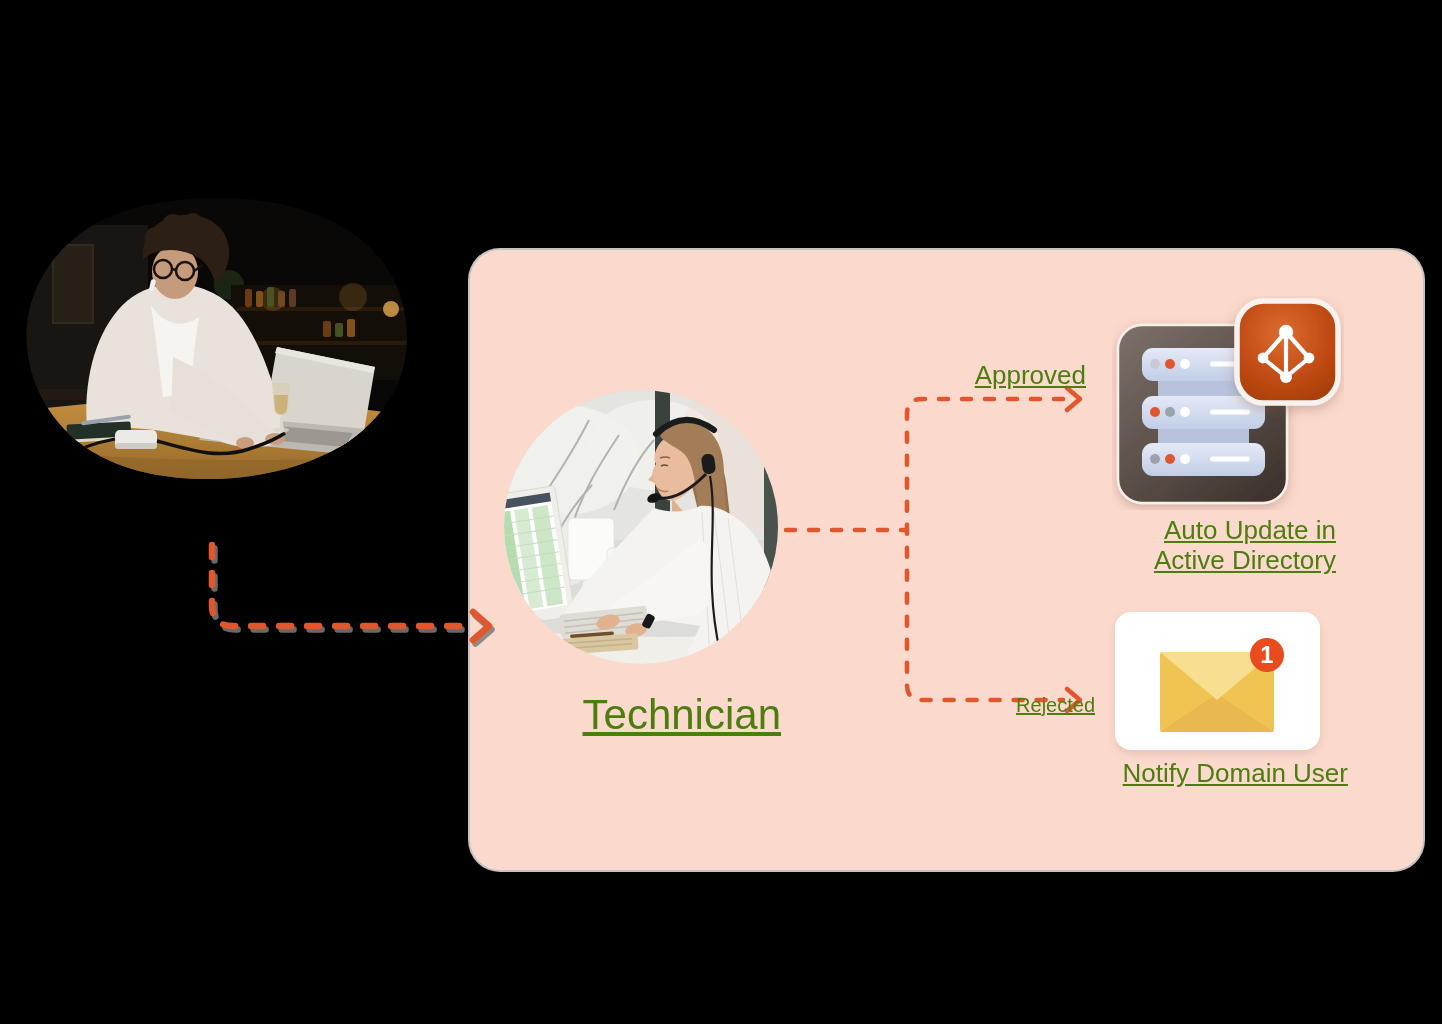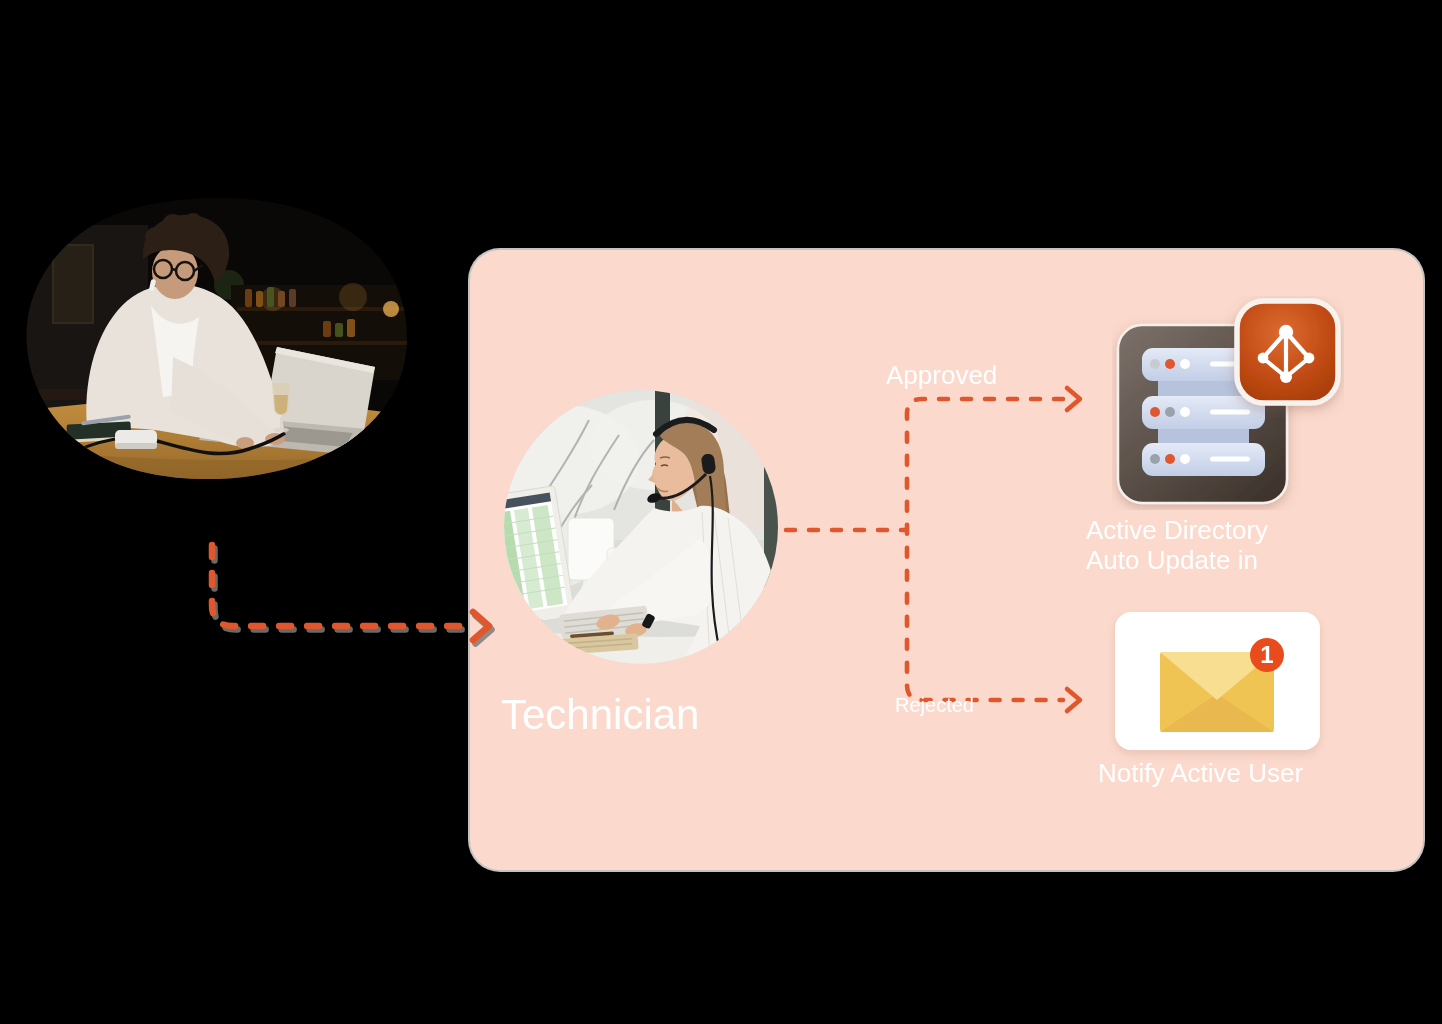--- a/index.html
+++ b/index.html
@@ -12,21 +12,21 @@
   
   #user-photo{left:23px;top:197px;width:388px;height:286px;z-index:2;}
   #tech-photo{left:504px;top:390px;width:274px;height:274px;z-index:2;}
   
   #server-wrap{left:1112px;top:296px;width:232px;height:214px;z-index:3;}
   #mail-card{left:1115px;top:612px;width:205px;height:138px;background:#FFFFFF;border-radius:16px;
              box-shadow:0 4px 10px rgba(120,60,30,.14);z-index:3;}
   
   #arrows{left:0;top:0;width:1442px;height:1024px;z-index:5;pointer-events:none;}
   
-  .lbl{position:absolute;text-align:left;z-index:6;color:#ffffff;}
+  .lbl{position:absolute;text-align:right;z-index:6;color:#4d7c0f;text-decoration:underline;}
   #lbl-technician{left:501px;top:698px;width:280px;font-size:42px;line-height:33px;}
   #lbl-approved{left:886px;top:362px;width:200px;font-size:26px;line-height:26px;}
   #lbl-rejected{left:895px;top:692px;width:200px;font-size:20px;line-height:26px;}
   #lbl-ad{left:1086px;top:515px;width:250px;font-size:26px;line-height:30px;}
   #lbl-notify{left:1098px;top:760px;width:250px;font-size:26px;line-height:27px;}
 </style>
 </head>
 <body>
 
 <div id="stage">
@@ -320,18 +320,18 @@
     <g stroke="#E0572E" stroke-width="4.6" fill="none" stroke-linecap="round" stroke-linejoin="round">
       <path d="M1067,388 L1080,399 L1067,410"></path>
       <path d="M1067,689 L1080,700 L1067,711"></path>
     </g>
   </svg>
 
   <div class="lbl" id="lbl-technician">Technician</div>
   <div class="lbl" id="lbl-approved">Approved</div>
   <div class="lbl" id="lbl-rejected">Rejected</div>
   <div class="lbl" id="lbl-ad">
+    <div>Auto Update in</div>
     <div>Active Directory</div>
-    <div>Auto Update in</div>
-  </div>
-  <div class="lbl" id="lbl-notify">Notify Active User</div>
+  </div>
+  <div class="lbl" id="lbl-notify">Notify Domain User</div>
 
 </div>
 
 </body></html>

